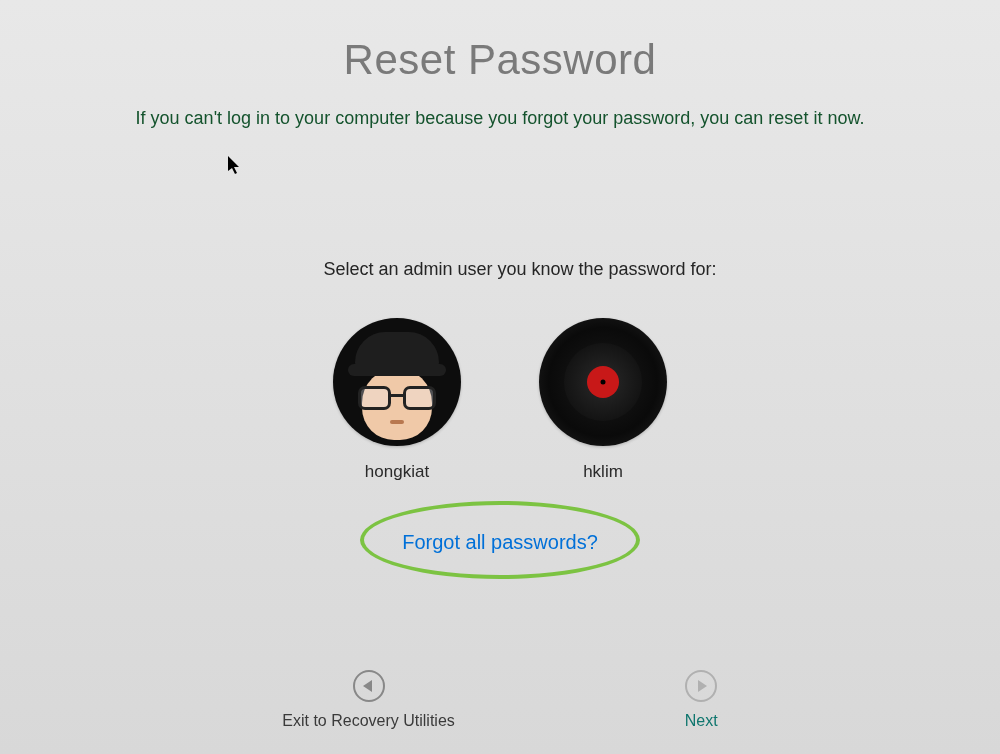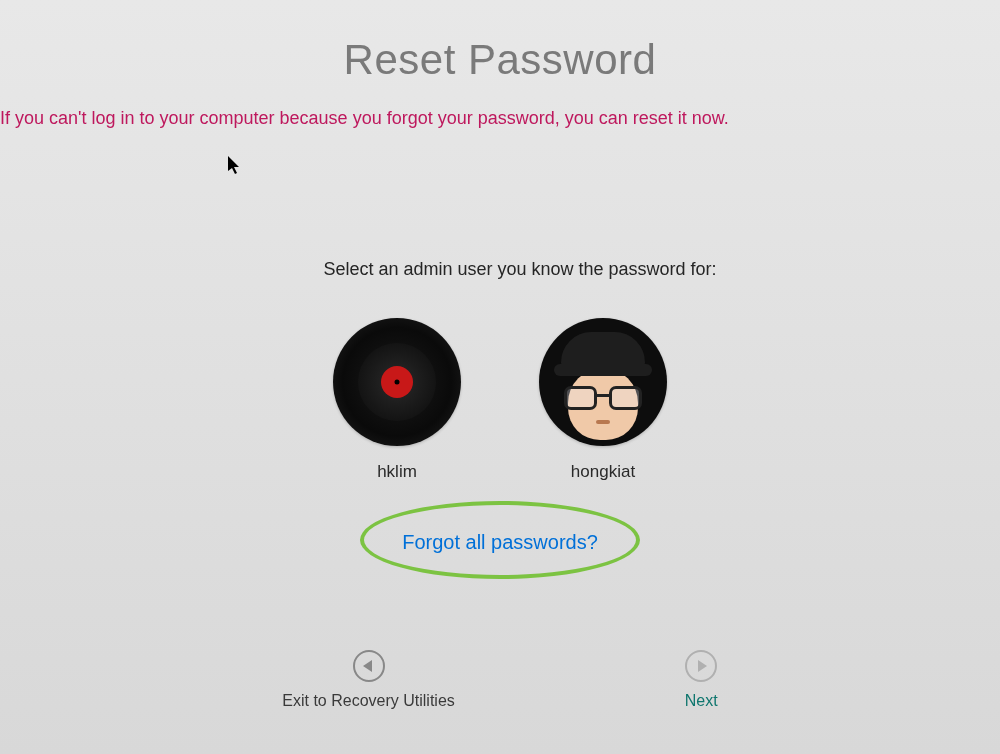--- a/index.html
+++ b/index.html
@@ -17,23 +17,23 @@
     }
     .title {
       text-align: center;
       font-size: 42px;
       font-weight: 400;
       color: #7a7a7a;
       margin-top: 36px;
       letter-spacing: 0.5px;
     }
     .subtitle {
-      text-align: left;
+      text-align: center;
       font-size: 18px;
-      color: #be185d;
+      color: #14532d;
       margin-top: 24px;
     }
     .cursor {
       position: absolute;
       top: 156px;
       left: 228px;
       font-size: 16px;
       color: #000;
     }
     .select-label {
@@ -189,21 +189,21 @@
       position: absolute;
       width: 280px;
       height: 78px;
       border: 4px solid #7cc342;
       border-radius: 50%;
       z-index: 1;
       top: -5px;
     }
     .footer {
       position: absolute;
-      bottom: 44px;
+      bottom: 24px;
       left: 0;
       width: 100%;
       display: flex;
       justify-content: center;
       gap: 230px;
     }
     .footer-btn {
       display: flex;
       flex-direction: column;
       align-items: center;
@@ -251,42 +251,42 @@
 
 <div class="cursor">
   <svg width="14" height="18" viewBox="0 0 14 18">
       <path d="M0 0 L0 15 L4 12 L7 18 L9 17 L6 11 L11 11 Z" fill="#000"></path>
     </svg>
 </div>
 
 <p class="select-label">Select an admin user you know the password for:</p>
 
 <div class="users">
-  <div class="user">
-    <div class="avatar avatar-vinyl">
-      <div class="vinyl-inner">
-          <div class="vinyl-center"></div>
-        </div>
-    </div>
-    <div class="username">hklim</div>
-  </div>
   <div class="user">
     <div class="avatar avatar-memoji">
       <div class="face"></div>
       <div class="hat"></div>
       <div class="hat-brim"></div>
       <div class="glasses">
           <div class="lens"></div>
           <div class="bridge"></div>
           <div class="lens"></div>
         </div>
       <div class="mouth"></div>
     </div>
     <div class="username">hongkiat</div>
   </div>
+  <div class="user">
+    <div class="avatar avatar-vinyl">
+      <div class="vinyl-inner">
+          <div class="vinyl-center"></div>
+        </div>
+    </div>
+    <div class="username">hklim</div>
+  </div>
 </div>
 
 <div class="forgot-wrap">
   <div class="highlight-ellipse"></div>
   <a class="forgot">Forgot all passwords?</a>
 </div>
 
 <div class="footer">
   <div class="footer-btn">
     <div class="footer-icon">

